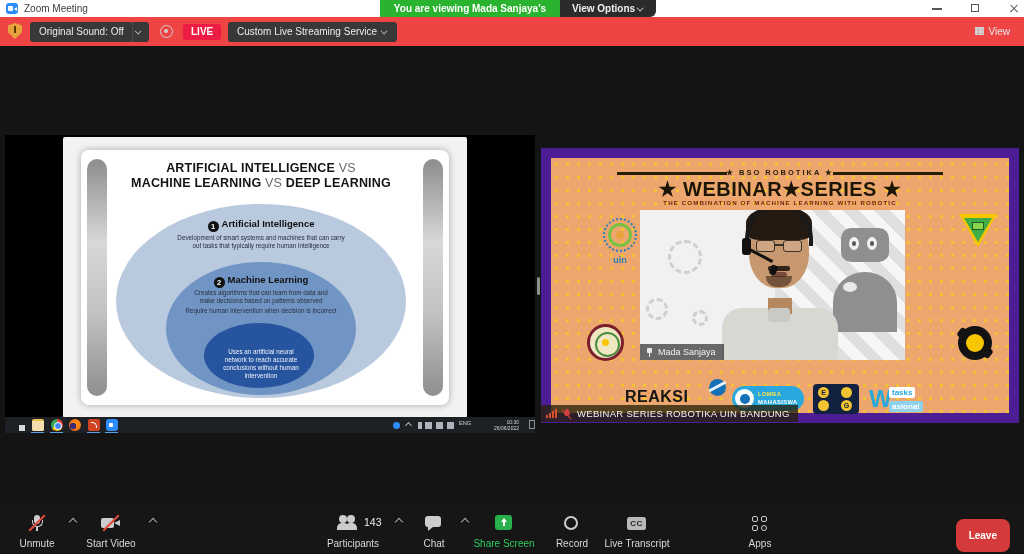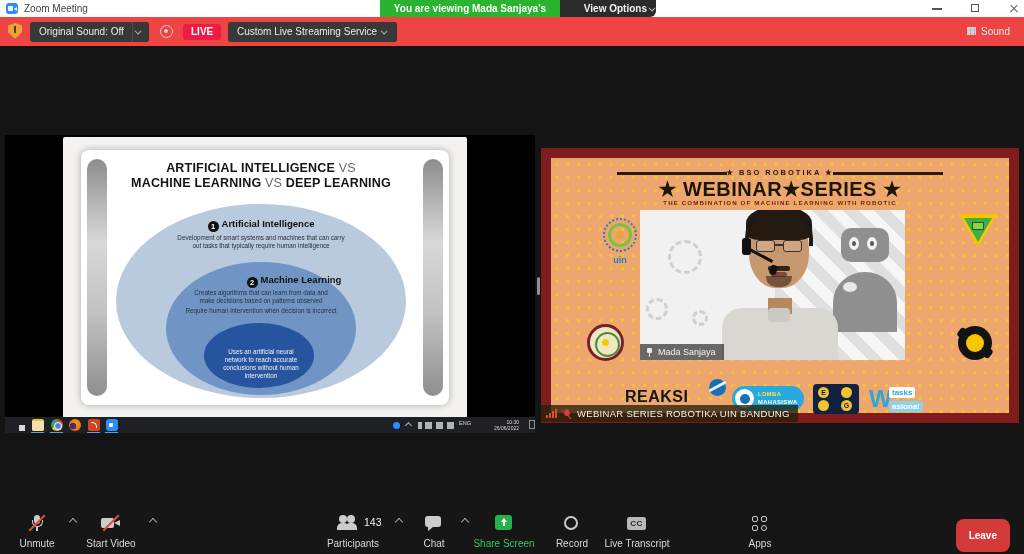--- a/index.html
+++ b/index.html
@@ -7,21 +7,21 @@
               font-family:"Liberation Sans", sans-serif; }
   #app { position:relative; width:1024px; height:554px; background:#141414; }
 
   
   #titlebar { position:absolute; left:0; top:0; width:1024px; height:17px; background:#ffffff; }
   #app-icon { position:absolute; left:6px; top:3px; width:12px; height:11px; background:#2d8cff; border-radius:3px; }
   #app-icon::after { content:""; position:absolute; left:2px; top:3px; width:5px; height:5px; background:#fff; border-radius:1px; }
   #app-icon::before { content:""; position:absolute; right:1.5px; top:3.5px; border-top:2px solid transparent; border-bottom:2px solid transparent; border-right:3px solid #fff; }
   #app-title { position:absolute; left:24px; top:3px; font-size:10px; color:#3c3c3c; }
   #view-banner { position:absolute; left:380px; top:0; width:180px; height:17px; background:#29b32f; color:#fff; font-size:10px; font-weight:bold; text-align:center; line-height:17px; }
-  #view-options { position:absolute; left:560px; top:0; width:96px; height:17px; background:#2b2b2b; color:#f0f0f0; font-size:10px; font-weight:bold; text-align:right; line-height:17px; border-radius:0 0 6px 0; }
+  #view-options { position:absolute; left:560px; top:0; width:96px; height:17px; background:#2b2b2b; color:#f0f0f0; font-size:10px; font-weight:bold; text-align:center; line-height:17px; border-radius:0 0 6px 0; }
   #view-options .dcaret { display:inline-block; width:5px; height:5px; border-left:1.5px solid #ccc; border-bottom:1.5px solid #ccc; transform:rotate(-45deg) translateY(-2px); margin-left:4px; }
   .winctl { position:absolute; top:0; width:34px; height:17px; }
   .winctl .bar { position:absolute; left:12px; top:8px; width:10px; height:1.5px; background:#555; }
   .winctl .box { position:absolute; left:13px; top:4px; width:8px; height:8px; border:1.2px solid #555; }
   .winctl .x1,.winctl .x2 { position:absolute; left:13px; top:8px; width:10px; height:1.3px; background:#555; }
   .winctl .x1 { transform:rotate(45deg);} .winctl .x2 { transform:rotate(-45deg);}
 
   
   #streambar { position:absolute; left:0; top:17px; width:1024px; height:29px; background:#ef4444; }
   #shield { position:absolute; left:8px; top:6px; width:14px; height:16px; background:#e8a33d;
@@ -73,21 +73,21 @@
   #tray-help { border-radius:50%; background:#2d8cff; }
   #tray-caret { background:transparent; border-left:1.5px solid #aeb4bb; border-top:1.5px solid #aeb4bb; width:5px; height:5px; transform:rotate(45deg); top:6px; }
   #tray-lang { position:absolute; top:3px; font-size:5.5px; color:#d5d9de; }
   #tray-clock { position:absolute; top:2px; font-size:5px; line-height:6px; text-align:right; color:#d5d9de; }
   #show-desktop { position:absolute; right:0; top:3px; width:6px; height:9px; border:1px solid #8a9097; }
 
   
   #tile-divider { position:absolute; left:537px; top:277px; width:3px; height:18px; background:#8f8f8f; border-radius:2px; }
 
   
-  #right-tile { position:absolute; left:541px; top:148px; width:478px; height:275px; background:#7f1d1d; overflow:hidden; }
+  #right-tile { position:absolute; left:541px; top:148px; width:478px; height:275px; background:#4c1d95; overflow:hidden; }
   #poster-inner { position:absolute; left:10px; top:10px; right:10px; bottom:10px; background:#eda76e;
      background-image:radial-gradient(#f4c234 1.3px, transparent 1.5px); background-size:11px 13px; }
   #kicker { position:absolute; left:0; top:10px; width:458px; text-align:center; font-size:7.5px; font-weight:bold; letter-spacing:2px; color:#261d08; }
   .kicker-line { position:absolute; top:14px; width:110px; height:2.5px; background:#261d08; }
   #poster-title { position:absolute; left:0; top:19px; width:458px; text-align:center; font-size:20px; font-weight:900; letter-spacing:.5px; color:#1d1506; }
   .poster-sub { position:absolute; left:0; width:458px; text-align:center; font-size:6.2px; font-weight:bold; letter-spacing:1.1px; color:#6e2412; }
 
   
   #video-rect { position:absolute; left:89px; top:52px; width:265px; height:150px; background:#f1f1f1; overflow:hidden; }
   #tri-pattern { position:absolute; right:0; top:0; width:130px; height:150px; opacity:.85;
@@ -228,40 +228,40 @@
 
   <div id="streambar">
     <div id="shield"></div>
     <div class="dk-btn" style="left:30px;"><span>Original Sound: Off</span></div>
     <div id="os-drop">
         <span class="dk-caret"></span>
       </div>
     <div id="rec-ind"></div>
     <div id="live-badge">LIVE</div>
     <div class="dk-btn" style="left:228px;"><span>Custom Live Streaming Service</span><span class="dk-caret"></span></div>
-    <div id="view-btn"><span id="grid-icon"></span><span>Sound</span></div>
+    <div id="view-btn"><span id="grid-icon"></span><span>View</span></div>
   </div>
 
   <div id="left-tile">
     <div id="ppt-window">
       <div id="slide-card">
         <div class="pill-bar" style="left:6px;"></div>
         <div class="pill-bar" style="right:6px;"></div>
         <div id="slide-title">
           <b>ARTIFICIAL INTELLIGENCE</b> <span class="vs">VS</span><br>
           <b>MACHINE LEARNING</b> <span class="vs">VS</span> <b>DEEP LEARNING</b>
         </div>
         <div class="ellipse" style="left:35px; top:54px; width:290px; height:194px; background:#b9c9de;"></div>
         <div class="ellipse" style="left:85px; top:112px; width:190px; height:133px; background:#7095c4;"></div>
         <div class="ellipse" style="left:123px; top:173px; width:110px; height:65px; background:#27549f;"></div>
 
         <div class="ring-head" style="top:68px;"><span class="numdot">1</span><span>Artificial Intelligence</span></div>
         <div class="ring-desc" style="top:84px;"><span>Development of smart systems and machines that can carry</span><br><span>out tasks that typically require human intelligence</span></div>
 
-        <div class="ring-head" style="top:124px;margin-left:33px;"><span class="numdot">2</span><span>Machine Learning</span></div>
+        <div class="ring-head" style="top:124px;"><span class="numdot">2</span><span>Machine Learning</span></div>
         <div class="ring-desc" style="top:139px;"><span>Creates algorithms that can learn from data and</span><br><span>make decisions based on patterns observed</span></div>
         <div class="ring-desc" style="top:157px;"><span>Require human intervention when decision is incorrect</span></div>
 
         <div class="ring-desc light" style="top:198px;"><span>Uses an artificial neural</span><br><span>network to reach accurate</span><br><span>conclusions without human</span><br><span>intervention</span></div>
       </div>
     </div>
 
     <div id="taskbar">
       <div class="tb-ico" id="ico-start" style="left:8px;"></div>
       <div class="tb-ico" id="ico-explorer" style="left:27px;"></div>

